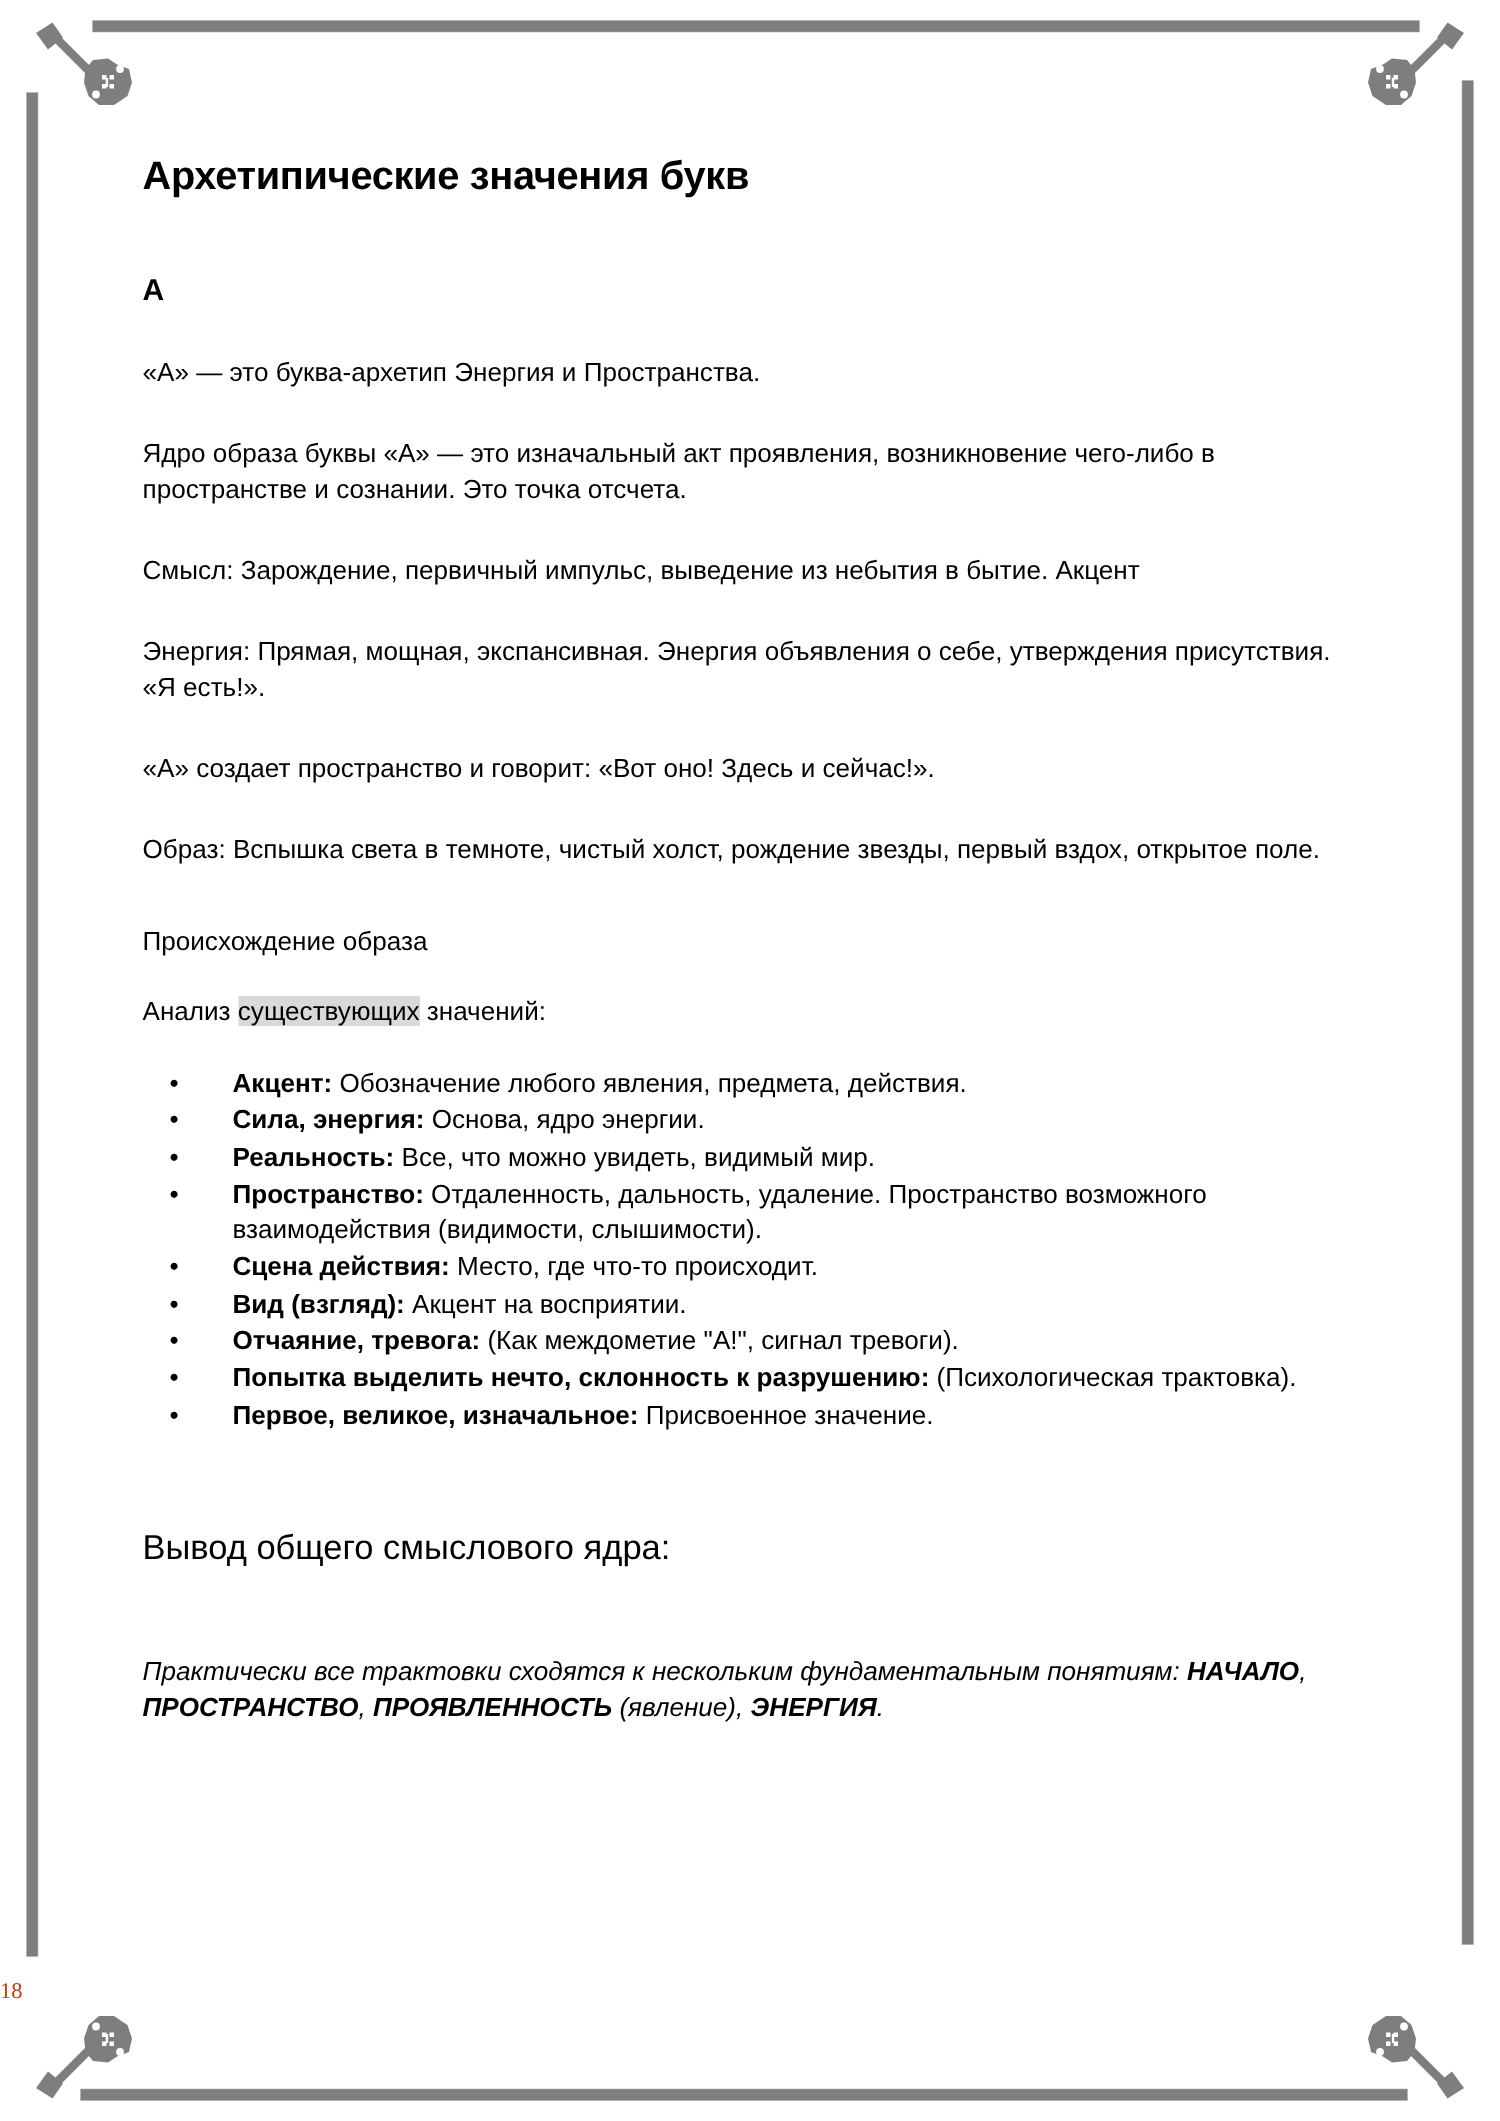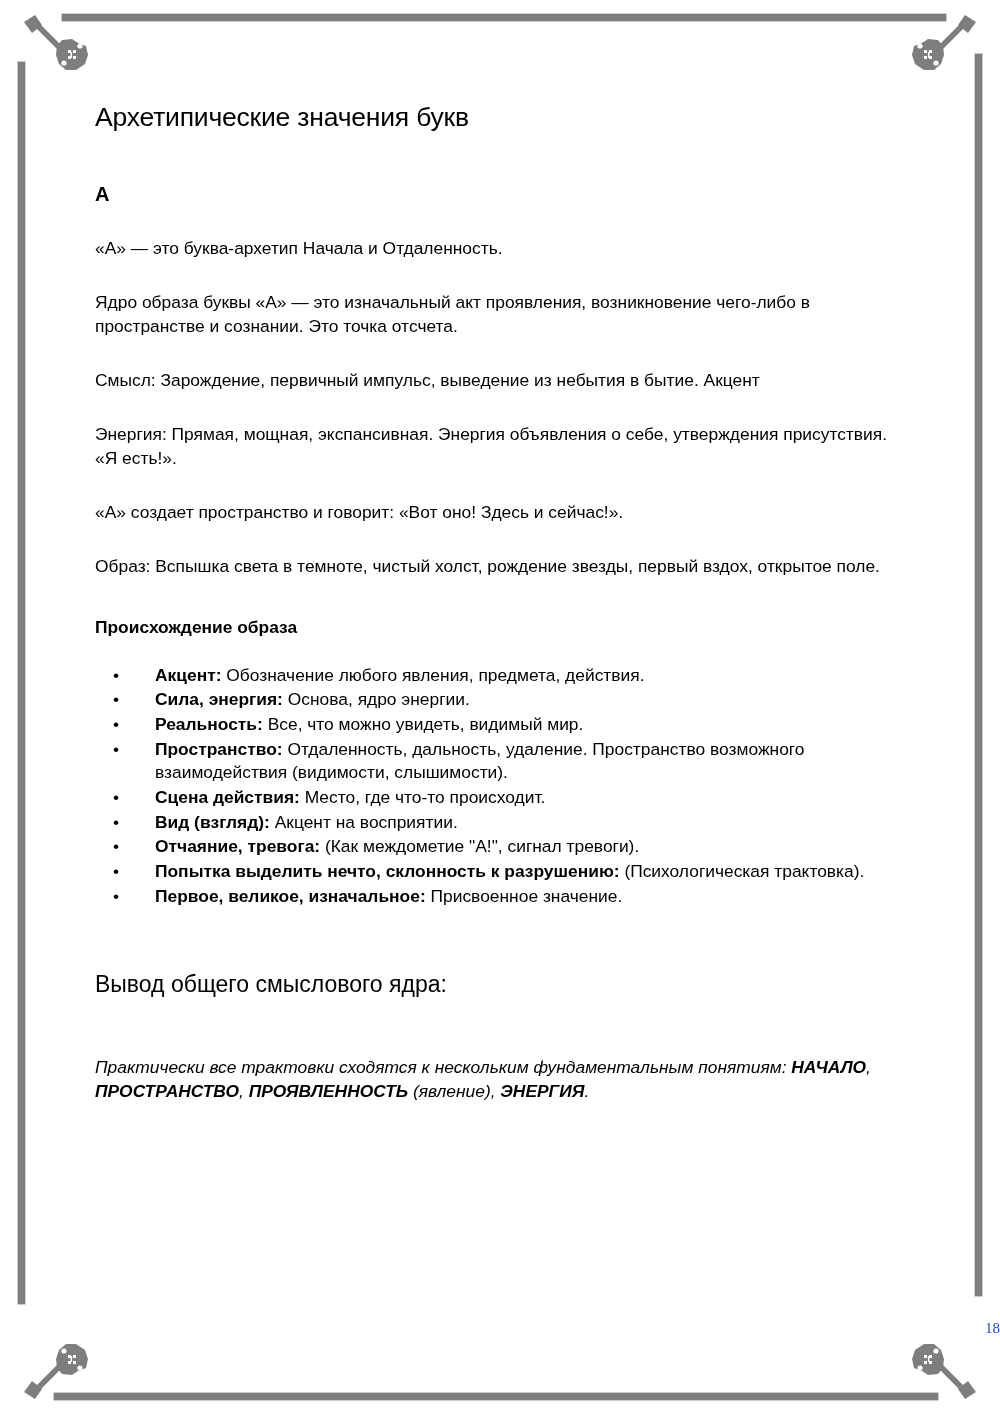--- a/index.html
+++ b/index.html
@@ -39,21 +39,21 @@
   
   .page {
     position: absolute;
     left: 95px;
     top: 0;
     width: 800px;
   }
 
   h1.doc-title {
     font-size: 26.5px;
-    font-weight: normal;
+    font-weight: bold;
     letter-spacing: -0.2px;
     margin: 0;
     padding-top: 102px;
   }
 
   h2.letter-heading {
     font-size: 20px;
     font-weight: bold;
     margin: 0;
     padding-top: 50px;
@@ -61,21 +61,21 @@
 
   p.body {
     font-size: 17.4px;
     line-height: 1.34;
     margin: 0;
     padding-top: 31px;
   }
 
   h3.sub-heading {
     font-size: 17.4px;
-    font-weight: bold;
+    font-weight: normal;
     margin: 0;
     padding-top: 38px;
   }
 
   h3.sub-heading.tight { padding-top: 26px; }
   h3.conclusion-heading {
     font-size: 23px;
     font-weight: normal;
     margin: 0;
     padding-top: 62px;
@@ -110,24 +110,24 @@
     font-size: 17.4px;
     line-height: 1.36;
   }
   ul.meanings li b { font-weight: bold; }
 
   .page-number {
     position: absolute;
     left: 0;
     top: 1320px;
     width: 1000px;
-    text-align: right;
+    text-align: left;
     font-family: "Liberation Serif", serif;
     font-size: 15px;
-    color: #1d4ed8;
+    color: #c2410c;
   }
 </style>
 </head>
 <body>
 
 <div class="frame">
   <div class="rule rule-top"></div>
   <div class="rule rule-bottom"></div>
   <div class="rule rule-left"></div>
   <div class="rule rule-right"></div>
@@ -212,34 +212,35 @@
     </svg>
   </div>
 </div>
 
 <div class="page">
 
   <h1 class="doc-title">Архетипические значения букв</h1>
 
   <h2 class="letter-heading">А</h2>
 
-  <p class="body">«А» —  это буква-архетип Начала и Отдаленность.</p>
+  <p class="body">«А» —  это буква-архетип Энергия и Пространства.</p>
 
   <p class="body">Ядро образа буквы «А» —  это изначальный акт проявления, возникновение чего-либо в пространстве и сознании. Это точка отсчета.</p>
 
   <p class="body"><span>Смысл: Зарождение, первичный импульс, выведение из небытия в бытие. Акцент</span><br></p>
 
   <p class="body">Энергия: Прямая, мощная, экспансивная. Энергия объявления о себе, утверждения присутствия. «Я есть!».</p>
 
   <p class="body">«А» создает пространство и говорит: «Вот оно! Здесь и сейчас!».</p>
 
   <p class="body">Образ: Вспышка света в темноте, чистый холст, рождение звезды, первый вздох, открытое поле.</p>
 
   <h3 class="sub-heading">Происхождение образа</h3>
 
+  <h3 class="sub-heading tight"><span>Анализ </span><span class="hl">существующих</span><span> значений:</span></h3>
 
   <ul class="meanings">
     <li><span class="bullet">•</span><b>Акцент:</b><span> Обозначение любого явления, предмета, действия.</span></li>
     <li><span class="bullet">•</span><b>Сила, энергия:</b><span> Основа, ядро энергии.</span></li>
     <li><span class="bullet">•</span><b>Реальность:</b><span> Все, что можно увидеть, видимый мир.</span></li>
     <li><span class="bullet">•</span><b>Пространство:</b><span> Отдаленность, дальность, удаление. Пространство возможного взаимодействия (видимости, слышимости).</span></li>
     <li><span class="bullet">•</span><b>Сцена действия:</b><span> Место, где что-то происходит.</span></li>
     <li><span class="bullet">•</span><b>Вид (взгляд):</b><span> Акцент на восприятии.</span></li>
     <li><span class="bullet">•</span><b>Отчаяние, тревога:</b><span> (Как междометие "А!", сигнал тревоги).</span></li>
     <li><span class="bullet">•</span><b>Попытка выделить нечто, склонность к разрушению:</b><span> (Психологическая трактовка).</span></li>

